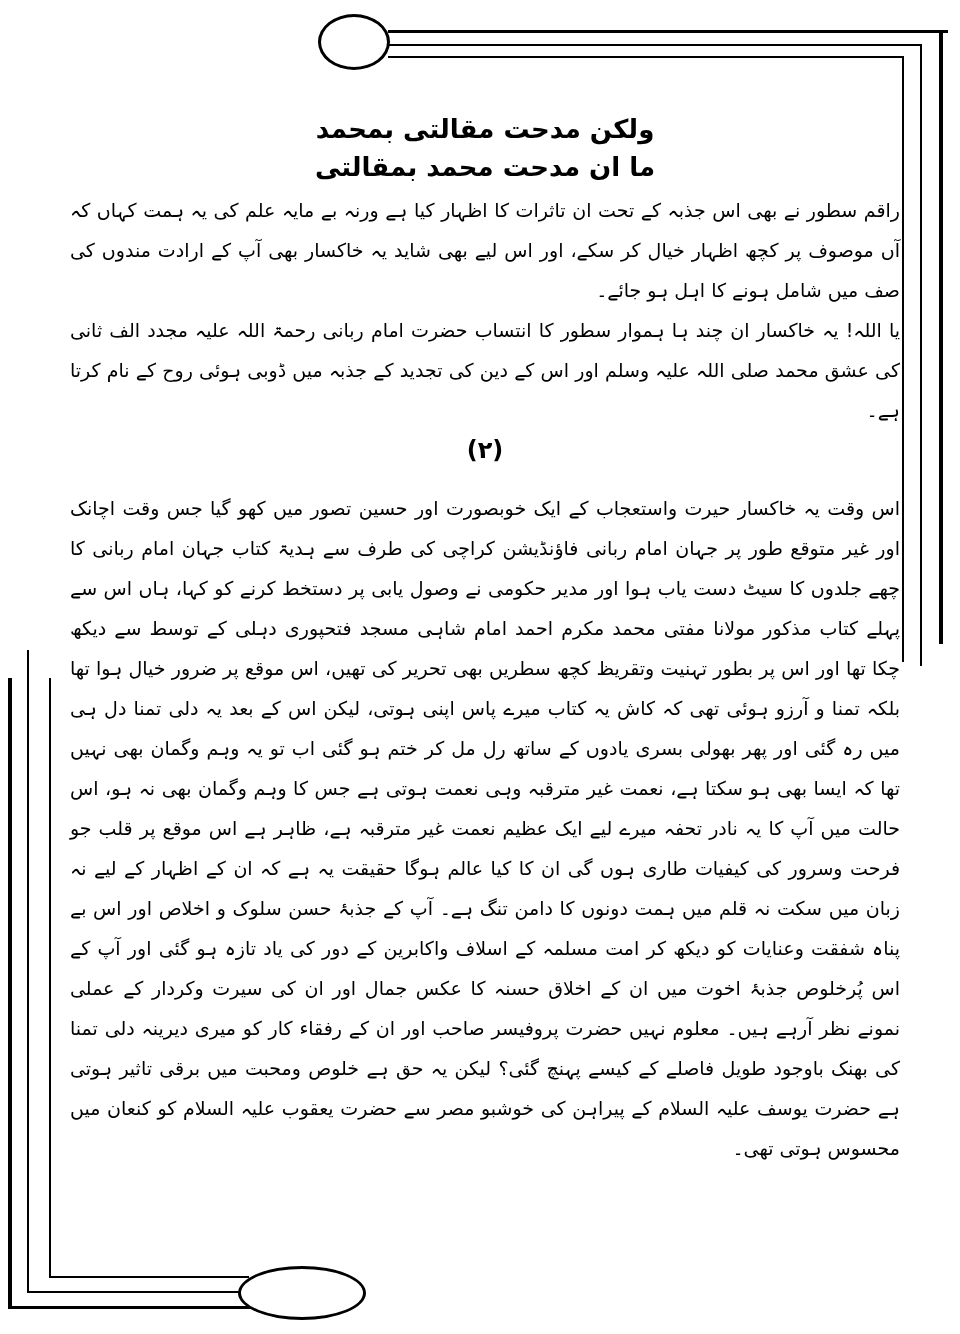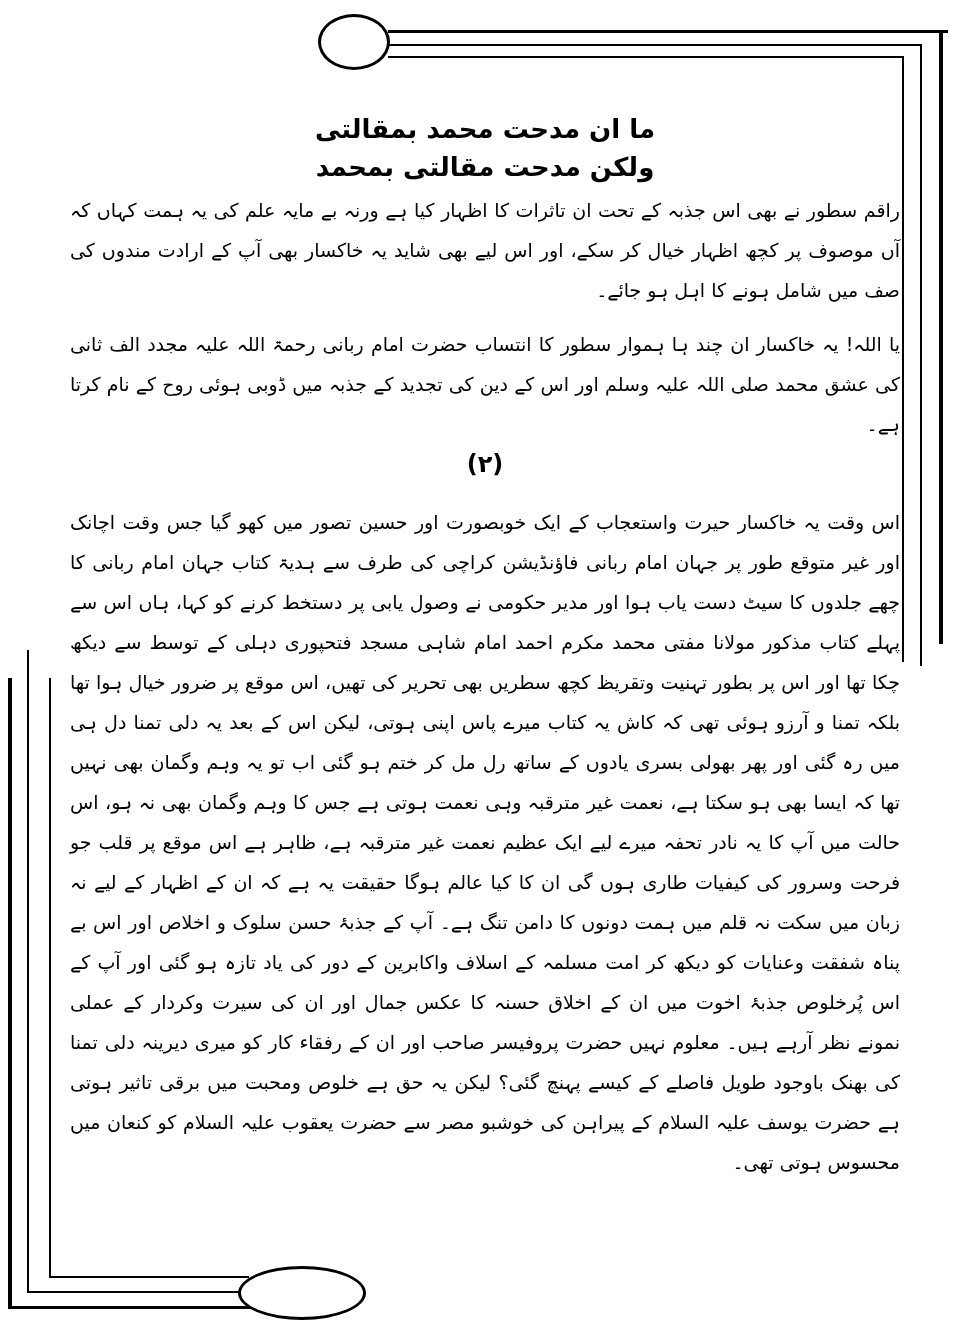--- a/index.html
+++ b/index.html
@@ -9,21 +9,21 @@
   
   .frame { position: absolute; background: #000; }
   .oval { position: absolute; border: 3px solid #000; border-radius: 50%; background: #fff; box-sizing: border-box; }
 
   .page { position: absolute; left: 70px; top: 110px; width: 830px; direction: rtl; }
   .verse { text-align: center; font-family: "DejaVu Sans", sans-serif; font-weight: bold;
            font-size: 26px; line-height: 38px; letter-spacing: 2px; }
   .para { font-family: "DejaVu Sans", sans-serif; font-size: 19px; line-height: 40px;
           text-align: justify; text-align-last: right; margin: 0; }
   .para.p1 { margin-top: 4px; }
-  .para.p2 { margin-top: 14px; }
+  .para.p2 { }
   .section-num { text-align: center; font-size: 24px; font-weight: bold; line-height: 40px; margin: 0 0 18px 0; direction: ltr; }
   .para.p3 { margin-top: 0; }
 </style>
 </head>
 <body>
 
 <div class="frame" style="left:388px; top:30px; width:560px; height:3px;"></div>
 <div class="frame" style="left:939px; top:30px; width:4px; height:614px;"></div>
 <div class="frame" style="left:388px; top:44px; width:532px; height:2px;"></div>
 <div class="frame" style="left:920px; top:44px; width:2px; height:622px;"></div>
@@ -34,22 +34,22 @@
 <div class="frame" style="left:8px; top:678px; width:4px; height:430px;"></div>
 <div class="frame" style="left:8px; top:1306px; width:250px; height:3px;"></div>
 <div class="frame" style="left:8px; top:678px; width:4px; height:631px;"></div>
 <div class="frame" style="left:27px; top:650px; width:2px; height:643px;"></div>
 <div class="frame" style="left:27px; top:1291px; width:220px; height:2px;"></div>
 <div class="frame" style="left:49px; top:678px; width:2px; height:600px;"></div>
 <div class="frame" style="left:49px; top:1276px; width:200px; height:2px;"></div>
 <div class="oval" style="left:238px; top:1266px; width:128px; height:54px;"></div>
 
 <div class="page">
+  <div class="verse">ولکن مدحت مقالتی بمحمد</div>
   <div class="verse">ما ان مدحت محمد بمقالتی</div>
-  <div class="verse">ولکن مدحت مقالتی بمحمد</div>
 
   <p class="para p1">راقم سطور نے بھی اس جذبہ کے تحت ان تاثرات کا اظہار کیا ہے ورنہ بے مایہ علم کی یہ ہمت کہاں کہ آں موصوف پر کچھ اظہار خیال کر سکے، اور اس لیے بھی شاید یہ خاکسار بھی آپ کے ارادت مندوں کی صف میں شامل ہونے کا اہل ہو جائے۔</p>
   <p class="para p2">یا اللہ! یہ خاکسار ان چند ہا ہموار سطور کا انتساب حضرت امام ربانی رحمۃ اللہ علیہ مجدد الف ثانی کی عشق محمد صلی اللہ علیہ وسلم اور اس کے دین کی تجدید کے جذبہ میں ڈوبی ہوئی روح کے نام کرتا ہے۔</p>
 
   <div class="section-num">(۲)</div>
 
   <p class="para p3">اس وقت یہ خاکسار حیرت واستعجاب کے ایک خوبصورت اور حسین تصور میں کھو گیا جس وقت اچانک اور غیر متوقع طور پر جہان امام ربانی فاؤنڈیشن کراچی کی طرف سے ہدیۃ کتاب جہان امام ربانی کا چھے جلدوں کا سیٹ دست یاب ہوا اور مدیر حکومی نے وصول یابی پر دستخط کرنے کو کہا، ہاں اس سے پہلے کتاب مذکور مولانا مفتی محمد مکرم احمد امام شاہی مسجد فتحپوری دہلی کے توسط سے دیکھ چکا تھا اور اس پر بطور تہنیت وتقریظ کچھ سطریں بھی تحریر کی تھیں، اس موقع پر ضرور خیال ہوا تھا بلکہ تمنا و آرزو ہوئی تھی کہ کاش یہ کتاب میرے پاس اپنی ہوتی، لیکن اس کے بعد یہ دلی تمنا دل ہی میں رہ گئی اور پھر بھولی بسری یادوں کے ساتھ رل مل کر ختم ہو گئی اب تو یہ وہم وگمان بھی نہیں تھا کہ ایسا بھی ہو سکتا ہے، نعمت غیر مترقبہ وہی نعمت ہوتی ہے جس کا وہم وگمان بھی نہ ہو، اس حالت میں آپ کا یہ نادر تحفہ میرے لیے ایک عظیم نعمت غیر مترقبہ ہے، ظاہر ہے اس موقع پر قلب جو فرحت وسرور کی کیفیات طاری ہوں گی ان کا کیا عالم ہوگا حقیقت یہ ہے کہ ان کے اظہار کے لیے نہ زبان میں سکت نہ قلم میں ہمت دونوں کا دامن تنگ ہے۔ آپ کے جذبۂ حسن سلوک و اخلاص اور اس بے پناہ شفقت وعنایات کو دیکھ کر امت مسلمہ کے اسلاف واکابرین کے دور کی یاد تازہ ہو گئی اور آپ کے اس پُرخلوص جذبۂ اخوت میں ان کے اخلاق حسنہ کا عکس جمال اور ان کی سیرت وکردار کے عملی نمونے نظر آرہے ہیں۔ معلوم نہیں حضرت پروفیسر صاحب اور ان کے رفقاء کار کو میری دیرینہ دلی تمنا کی بھنک باوجود طویل فاصلے کے کیسے پہنچ گئی؟ لیکن یہ حق ہے خلوص ومحبت میں برقی تاثیر ہوتی ہے حضرت یوسف علیہ السلام کے پیراہن کی خوشبو مصر سے حضرت یعقوب علیہ السلام کو کنعان میں محسوس ہوتی تھی۔</p>
 </div>
 
 </body></html>

